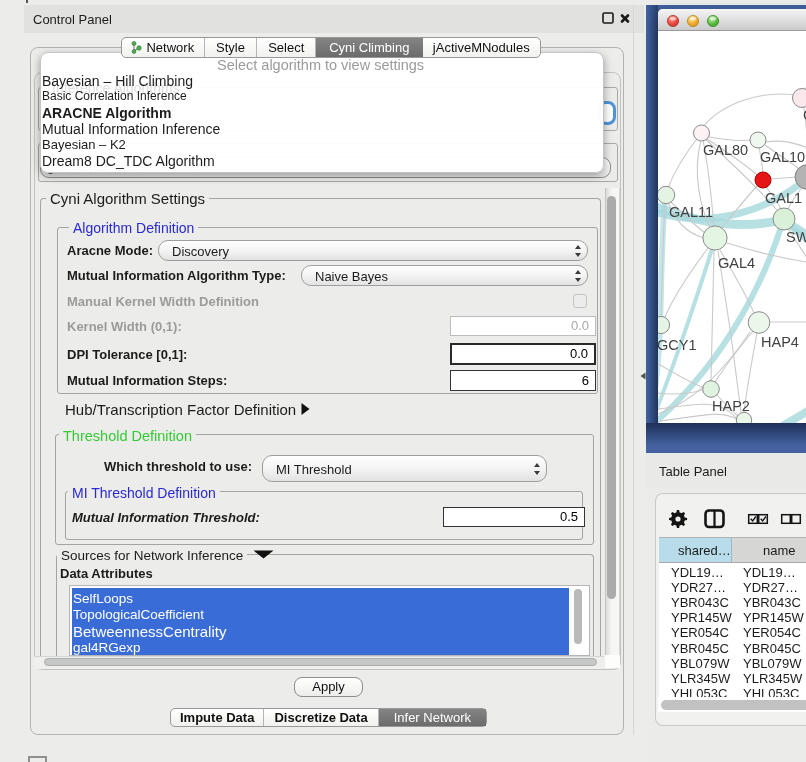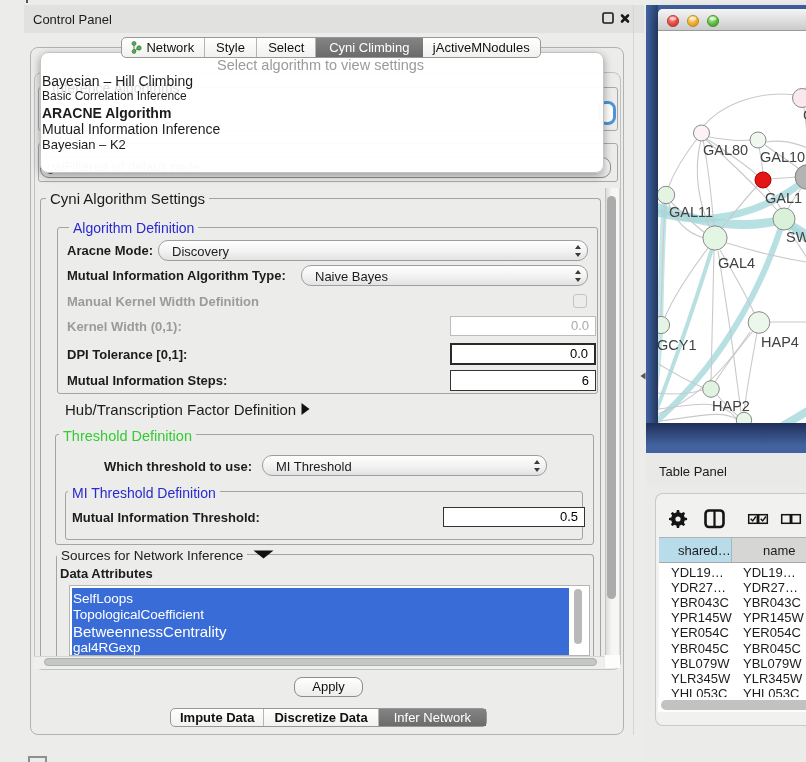--- a/index.html
+++ b/index.html
@@ -102,32 +102,32 @@
 
 <div class="lbl" style="left:41px;top:401px;font-size:15px;">Hub/Transcription Factor Definition</div>
 <svg class="abs" style="left:276px;top:402px;" width="11" height="14" viewBox="0 0 11 14">
       <path d="M1.5 1 L9.5 7 L1.5 13 Z" fill="#111"></path>
     </svg>
 
 <div class="group" style="left:31px;top:434px;width:539px;height:111px;"></div>
 <div class="gtitle" style="left:35px;top:428px;color:#35cb35;font-size:14.5px;">Threshold Definition</div>
 
 <div class="lbl b" style="left:80px;top:459px;">Which threshold to use:</div>
-<div class="combo" style="left:238px;top:455px;width:285px;height:21px;">
+<div class="combo" style="left:238px;top:455px;width:285px;height:27px;">
       <span class="ctext">MI Threshold</span>
   <svg class="spin" viewBox="0 0 8 13">
         <path d="M4 0.5 L7 4.6 H1 Z" fill="#3a3a3a"></path>
         <path d="M4 12.5 L7 8.4 H1 Z" fill="#3a3a3a"></path>
       </svg>
 </div>
 
 <div class="group" style="left:41px;top:491px;width:518px;height:49px;"></div>
 <div class="gtitle" style="left:44px;top:485px;color:#2929cf;font-size:14px;">MI Threshold Definition</div>
 
-<div class="lbl b" style="left:48px;top:510px;">Mutual Information Threshold:</div>
+<div class="lbl b" style="left:48px;top:510px;font-style:italic;">Mutual Information Threshold:</div>
 <div class="field" style="left:419px;top:507px;width:142px;height:20px;border:1px solid #333;line-height:18px;padding-right:6px;color:#000;">0.5</div>
 
 <div class="abs" style="left:32px;top:554px;width:538px;height:102px;border:1px solid #a4a4a4;border-bottom:none;border-top-left-radius:4px;border-top-right-radius:4px;box-sizing:border-box;"></div>
 <div class="gtitle" style="left:33px;top:548px;color:#1c1c1c;font-size:13.5px;">Sources for Network Inference</div>
 <svg class="abs" style="left:229px;top:550px;" width="21" height="9" viewBox="0 0 21 9">
       <path d="M0.5 0.5 L20.5 0.5 L10.5 8.5 Z" fill="#111"></path>
     </svg>
 
 <div class="lbl b" style="left:36px;top:566px;">Data Attributes</div>
 
@@ -156,20 +156,21 @@
 <div class="abs" style="left:4px;top:756px;width:19px;height:10px;border:2px solid #8f8f8f;background:#ececea;box-sizing:border-box;"></div>
 
 <div class="abs" style="left:16px;top:52px;width:564px;height:121px;background:rgba(255,255,255,0.97);border:1px solid #c4c4c4;border-radius:8px;box-shadow:0 3px 8px rgba(0,0,0,0.35);box-sizing:border-box;"></div>
 <div class="lbl" style="left:28px;top:80px;color:#dfdfdd;font-size:14px;">Inference Algorithms</div>
 <div class="lbl" style="left:193px;top:57px;color:#9b9b9b;font-size:14.5px;">Select algorithm to view settings</div>
 <div class="lbl" style="left:18px;top:73px;font-size:14px;">Bayesian – Hill Climbing</div>
 <div class="lbl" style="left:18px;top:89px;font-size:12px;">Basic Correlation Inference</div>
 <div class="lbl b" style="left:18px;top:105px;font-size:14px;">ARACNE Algorithm</div>
 <div class="lbl" style="left:18px;top:121px;font-size:14px;">Mutual Information Inference</div>
 <div class="lbl" style="left:18px;top:137px;font-size:13px;">Bayesian – K2</div>
+<div class="lbl" style="left:18px;top:153px;font-size:14px;">Dream8 DC_TDC Algorithm</div>
 
 <div class="abs" style="left:622px;top:5px;width:184px;height:448px;background:#43629f;"></div>
 <div class="abs" style="left:622px;top:5px;width:12px;height:418px;background:linear-gradient(90deg,#4165a4,#2c4370);"></div>
 
 <div class="abs" style="left:634px;top:9px;width:172px;height:414px;background:#fff;border-top-left-radius:5px;box-shadow:0 6px 14px rgba(10,16,40,0.55);"></div>
 <div class="abs" style="left:634px;top:9px;width:172px;height:22px;background:linear-gradient(#f5f5f5,#cbcbcb);border-bottom:1px solid #9a9a9a;border-top-left-radius:5px;box-sizing:border-box;"></div>
 <svg class="abs" style="left:642px;top:14px;" width="56" height="14" viewBox="0 0 56 14">
   <defs>
     <radialGradient id="rg" cx="0.4" cy="0.3" r="0.8">
           <stop offset="0" stop-color="#ff9a90"></stop>

